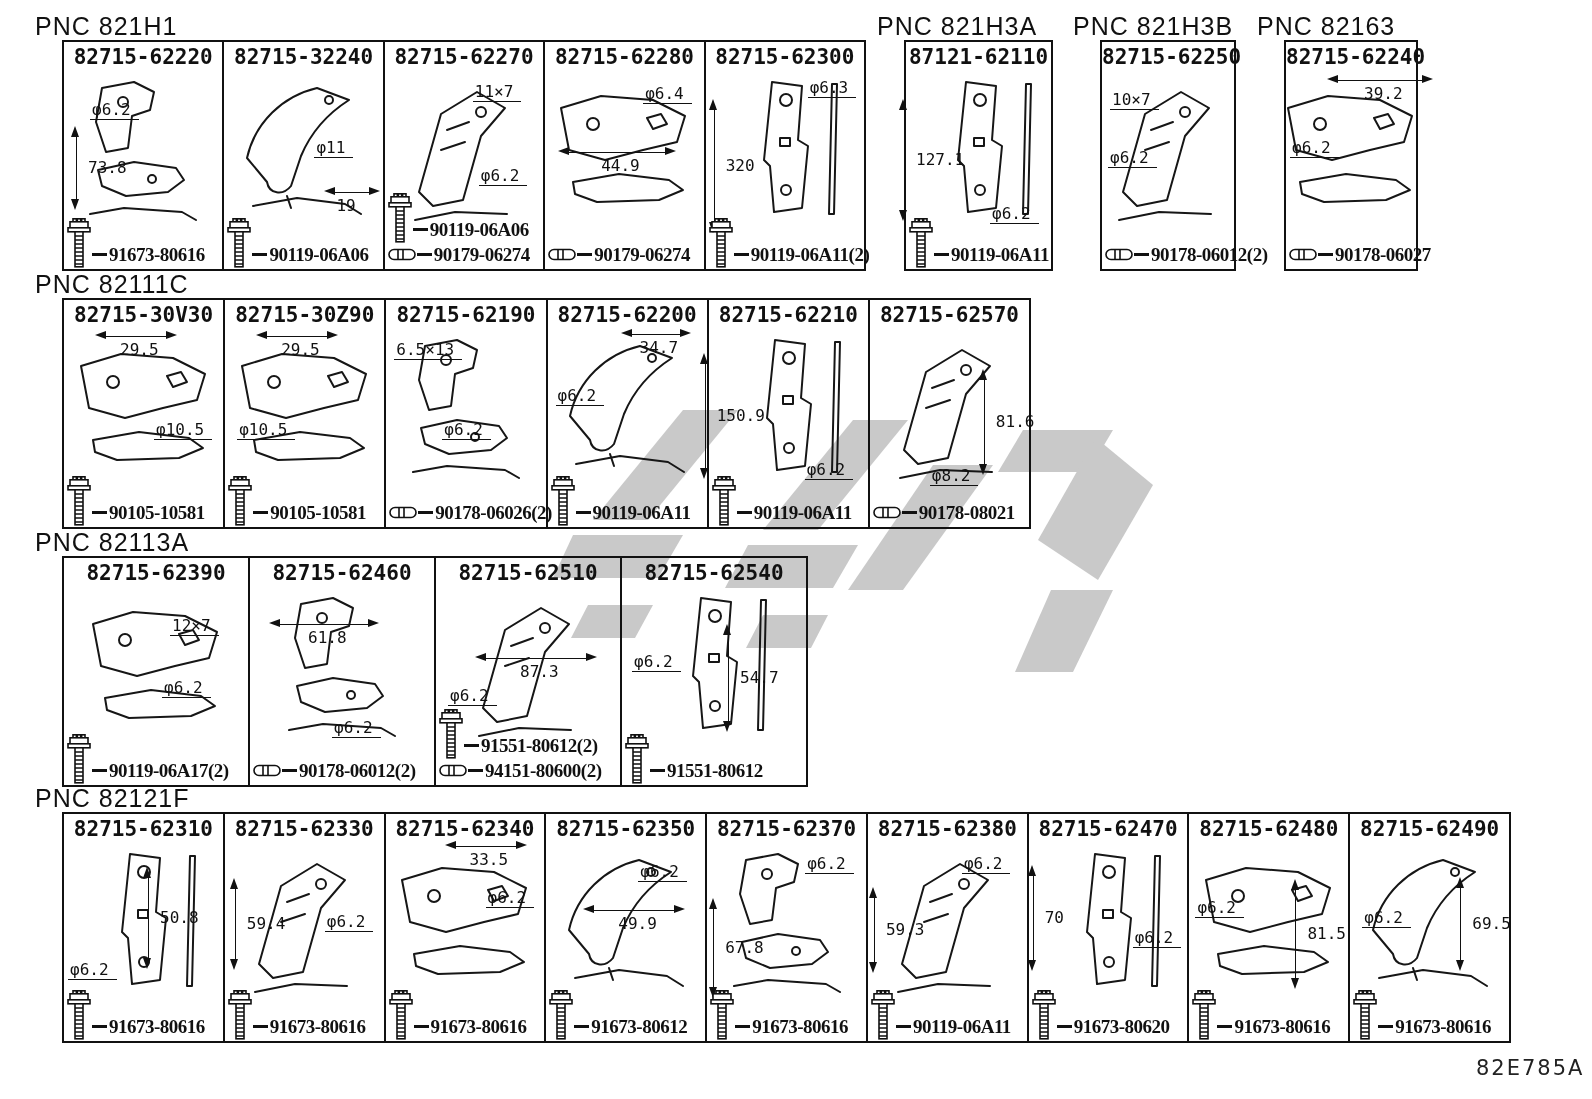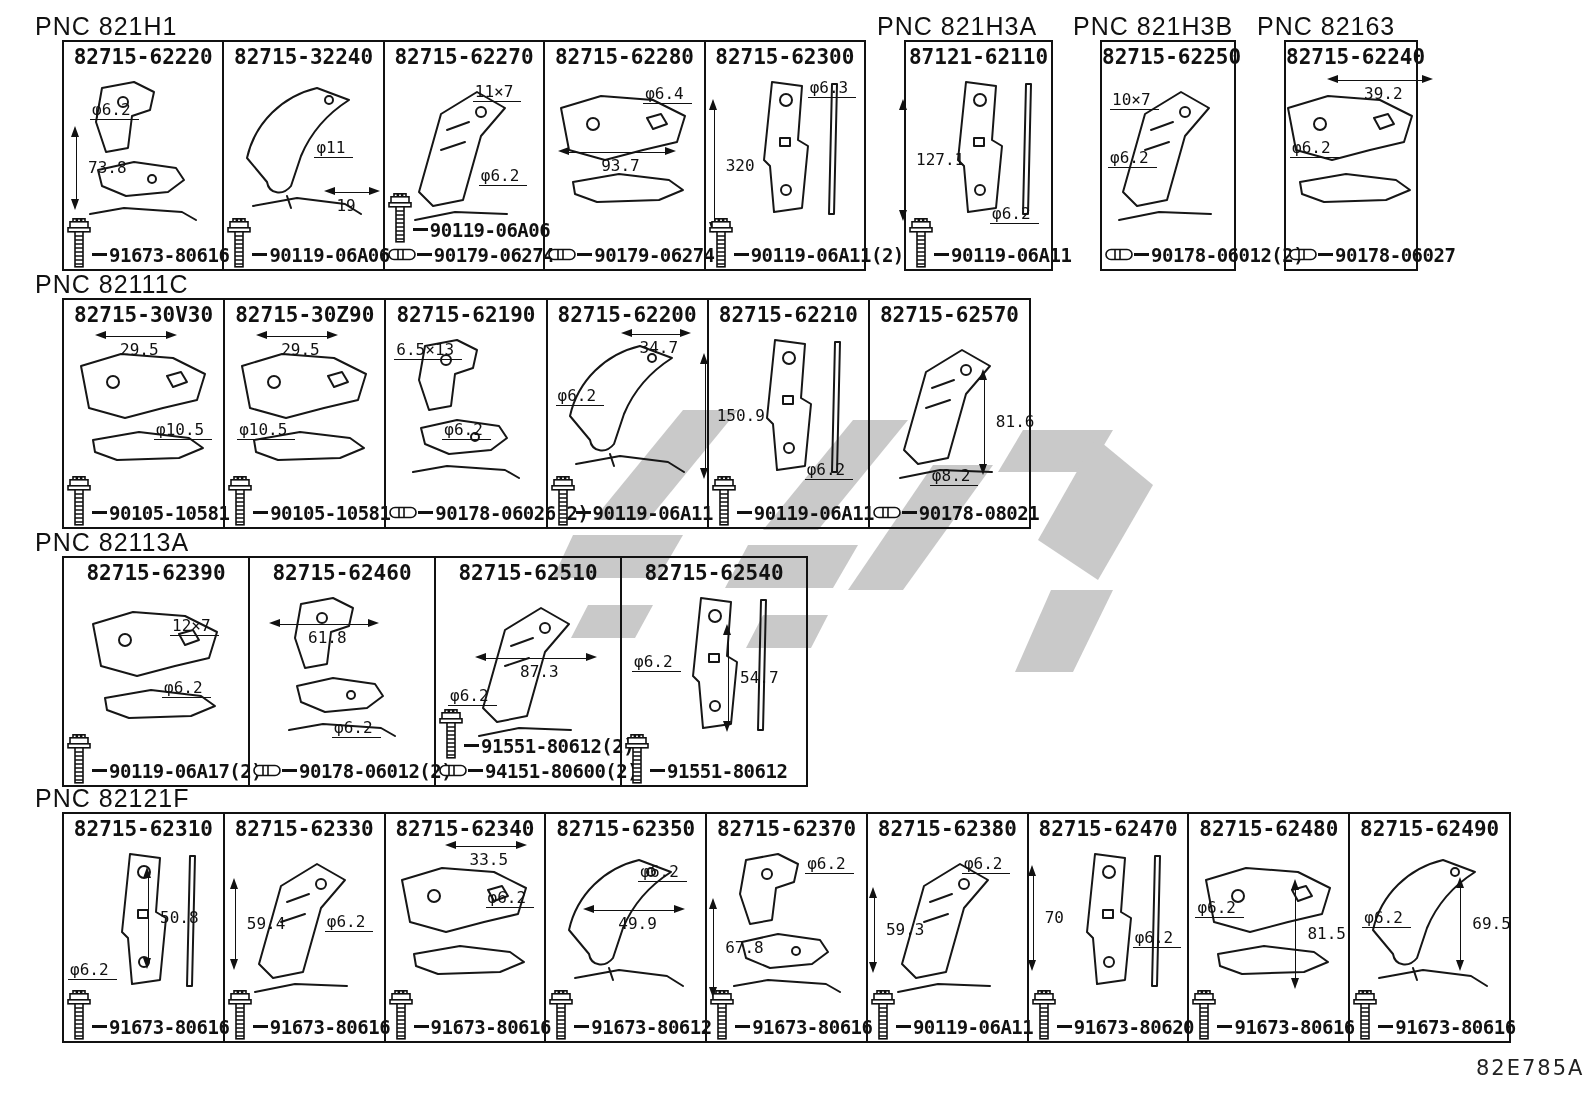--- a/index.html
+++ b/index.html
@@ -22,21 +22,21 @@
       border-left:4.7px solid transparent;border-right:4.7px solid transparent;border-bottom:11px solid #111;}
   .dv::after{content:"";position:absolute;left:-5.6px;top:100%;width:0;height:0;
       border-left:4.7px solid transparent;border-right:4.7px solid transparent;border-top:11px solid #111;}
   .dh{position:absolute;height:0;border-top:1.8px solid #111;z-index:2;}
   .dh::before{content:"";position:absolute;left:-11px;top:-5.8px;width:0;height:0;
       border-top:4.7px solid transparent;border-bottom:4.7px solid transparent;border-right:11px solid #111;}
   .dh::after{content:"";position:absolute;right:-11px;top:-5.8px;width:0;height:0;
       border-top:4.7px solid transparent;border-bottom:4.7px solid transparent;border-left:11px solid #111;}
   .fasteners{position:absolute;left:3px;bottom:2px;z-index:4;}
   .frow{display:flex;align-items:center;height:25px;white-space:nowrap;}
-  .fnum{font-weight:bold;font-size:19px;letter-spacing:-0.5px;}
+  .fnum{font-weight:bold;font-size:19px;letter-spacing:-0.5px;font-family:Liberation Serif, serif;}
   .flead{width:15px;height:2.2px;background:#111;margin:0 2px 0 1px;flex:none;}
   .bolt-svg{position:relative;top:-11px;flex:none;}
   .nut-svg{flex:none;}
   .bolt-svg path,.bolt-svg rect,.nut-svg path,.nut-svg rect{stroke:#111;fill:#fff;stroke-width:1.6;}
   #footer-code{position:absolute;left:1476px;top:1056px;font-family:"DejaVu Sans",sans-serif;
       font-size:21px;letter-spacing:2px;color:#222;}
   #watermark{position:absolute;left:553px;top:410px;z-index:0;}
 </style>
 </head>
 <body>
@@ -162,21 +162,21 @@
           <div class="pn">82715-62280</div>
           <div class="drawing">
             <svg class="sketch" width="150" height="155" viewBox="0 0 150 155">
               <path d="M12 34 L52 22 L104 26 L136 42 L128 68 L94 76 L56 86 L20 76 Z"></path>
               <circle cx="44" cy="50" r="6"></circle>
               <path d="M98 44 l14 -4 l6 10 l-14 5 Z"></path>
               <path d="M24 108 L70 100 L120 106 L134 116 L110 126 L48 128 L26 120 Z"></path>
             </svg>
             <span class="dim lead" style="left: 98px; top: 14px;">φ6.4</span>
             <div class="dh" style="left: 24px; top: 80px; width: 96px;"></div>
-            <span class="dim" style="left: 56px; top: 86px;">93.7</span>
+            <span class="dim" style="left: 56px; top: 86px;">44.9</span>
           </div>
           <div class="fasteners">
             <div class="frow">
               <svg class="nut-svg" width="28" height="13" viewBox="0 0 28 13">
                 <rect x="1" y="1.5" width="26" height="10" rx="5"></rect>
                 <path d="M10 1.5v10M15 1.5v10"></path>
               </svg>
               <div class="flead"></div>
               <span class="fnum">90179-06274</span>
             </div>

